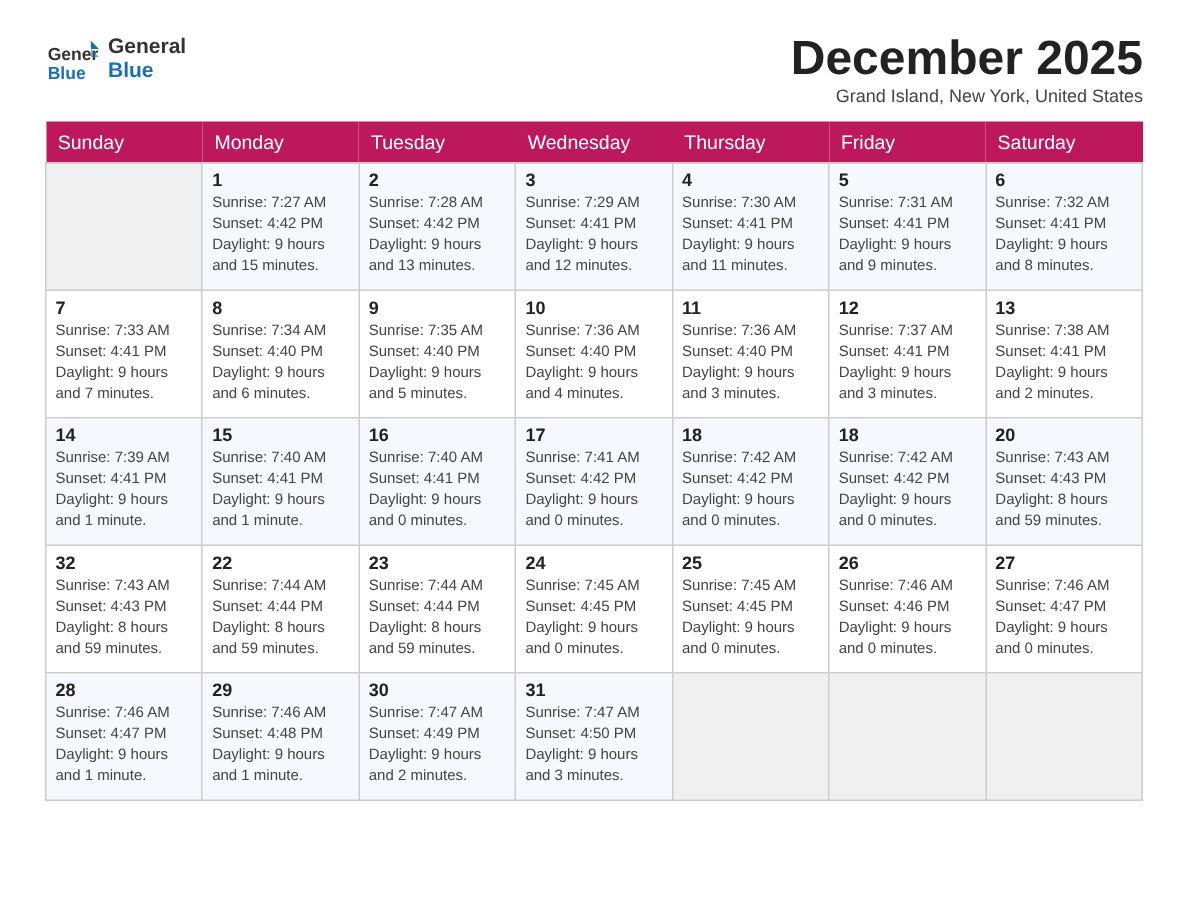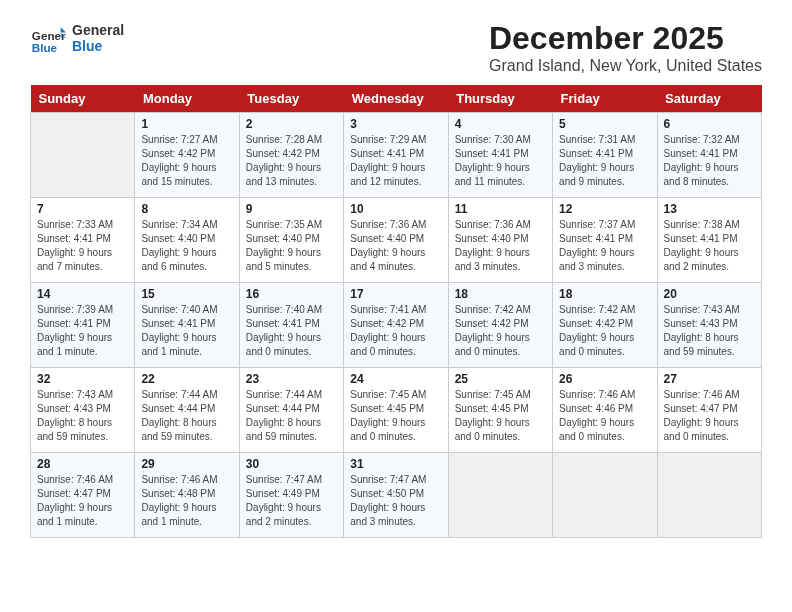--- a/index.html
+++ b/index.html
@@ -19,43 +19,44 @@
     .logo {
       display: flex;
       align-items: center;
       gap: 6px;
     }
     .logo-icon {
       width: 36px;
       height: 36px;
     }
     .title-block {
+      text-align: right;
     }
     .title-block h1 {
       font-size: 32px;
       font-weight: bold;
       color: #222;
     }
     .title-block h2 {
-      font-size: 16px;
+      font-size: 12px;
       font-weight: normal;
       color: #444;
     }
     table {
       width: 100%;
       border-collapse: collapse;
       table-layout: fixed;
     }
     thead tr th {
-      background-color: #b91c1c;
+      background-color: #be185d;
       color: #fff;
       text-align: left;
       padding: 6px 8px;
       font-size: 13px;
-      font-weight: bold;
+      font-weight: normal;
     }
     tbody tr td {
       border: 1px solid #ccc;
       vertical-align: top;
       padding: 4px 6px;
       font-size: 10.5px;
       color: #333;
       height: 85px;
     }
     tbody tr:nth-child(odd) td {

